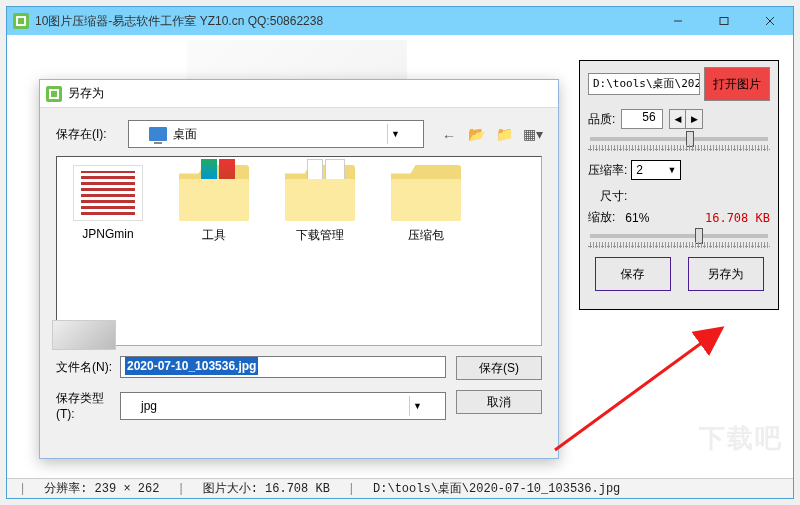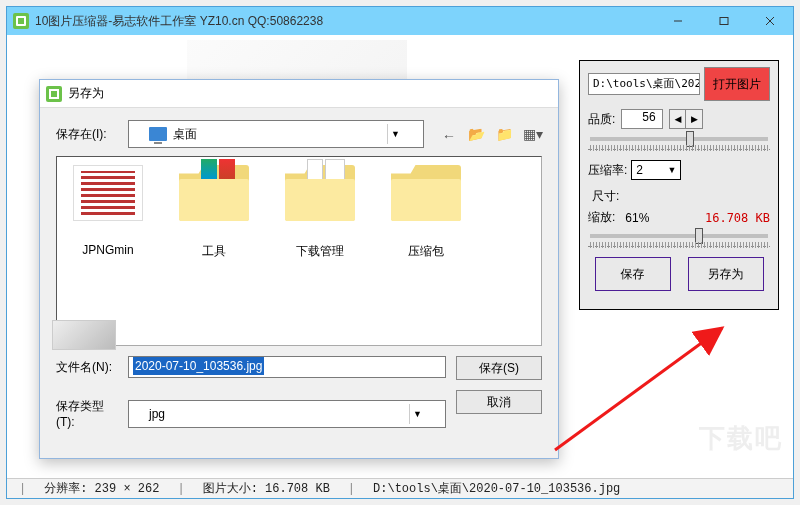--- a/index.html
+++ b/index.html
@@ -140,21 +140,21 @@
     width:8px; height:2px; background:#888; }
   .tool-icons { display:flex; gap:10px; align-items:center; margin-left:8px; }
   .tool-icons span { width:18px; height:18px; display:flex; align-items:center;
     justify-content:center; color:#555; font-size:14px; }
 
   .file-area {
     height: 190px; border: 1px inset #aaa; background: #fff; padding: 8px;
     display: flex; gap: 20px; align-items: flex-start; overflow:hidden;
   }
   .file-item { width: 86px; display:flex; flex-direction:column; align-items:center;
-    gap:22px; font-size:12px; text-align:left; }
+    gap:6px; font-size:12px; text-align:left; }
   .folder-shape {
     width: 70px; height: 56px; position:relative;
   }
   .folder-shape .back {
     position:absolute; inset:0; background:#f4dd8a; border-radius:3px;
     clip-path: polygon(0 15%, 28% 15%, 35% 0, 100% 0, 100% 100%, 0 100%);
     background: #f5df91;
   }
   .folder-shape .back { background:#f1d87a; }
   .folder-shape .front {
@@ -171,25 +171,25 @@
   }
   .jpngmin .swatch { width:54px; height:44px;
     background: repeating-linear-gradient(0deg,#b33 0,#b33 3px,#fff 3px,#fff 6px);}
   .mini-preview {
     position:absolute; left:12px; top:240px; width:64px; height:30px;
     background: linear-gradient(135deg,#eee,#bbb); border:1px solid #ccc;
   }
 
   .file-lower { display:flex; gap: 10px; margin-top: 10px; }
   .file-fields { flex:1; }
-  .field-row { display:flex; align-items:center; gap: 8px; margin-bottom: 20px; }
+  .field-row { display:flex; align-items:center; margin-bottom: 12px; }
   .field-label { width: 64px; }
   .text-input {
     flex:1; height: 22px; border: 1px solid #7a7a7a; background:#fff;
-    font-size:12px; padding: 0 4px;
+    font-size:12px; padding: 0 4px; font-weight: bold;
   }
   .text-input .sel {
     background:#1a66c4; color:#fff; padding: 2px 2px; display:inline-block;
     white-space: nowrap;
   }
   .btn-col { width: 86px; display:flex; flex-direction:column; gap:10px; }
   .push-btn {
     height: 24px; border:1px solid #888; background:#e9e9e9;
     display:flex; align-items:center; justify-content:center; font-size:12px;
   }
@@ -265,21 +265,21 @@
       <hr class="hr-dotted">
 
       <div class="rp-row">
         <span class="rp-label">压缩率:</span>
         <div class="select">
           <span>2</span>
           <span class="arr">▼</span>
         </div>
       </div>
 
-      <div class="rp-label" style="margin:4px 4px">尺寸:</div>
+      <div class="rp-label" style="margin:4px 12px">尺寸:</div>
       <div class="rp-row" style="justify-content:flex-start; gap:10px">
         <span class="rp-label">缩放:</span>
         <span>61%</span>
         <span class="size-red" style="margin-left:auto">16.708 KB</span>
       </div>
 
       <div class="slider-track">
         <div class="slider-thumb" style="left:61%"></div>
         <div class="slider-ticks"></div>
       </div>

